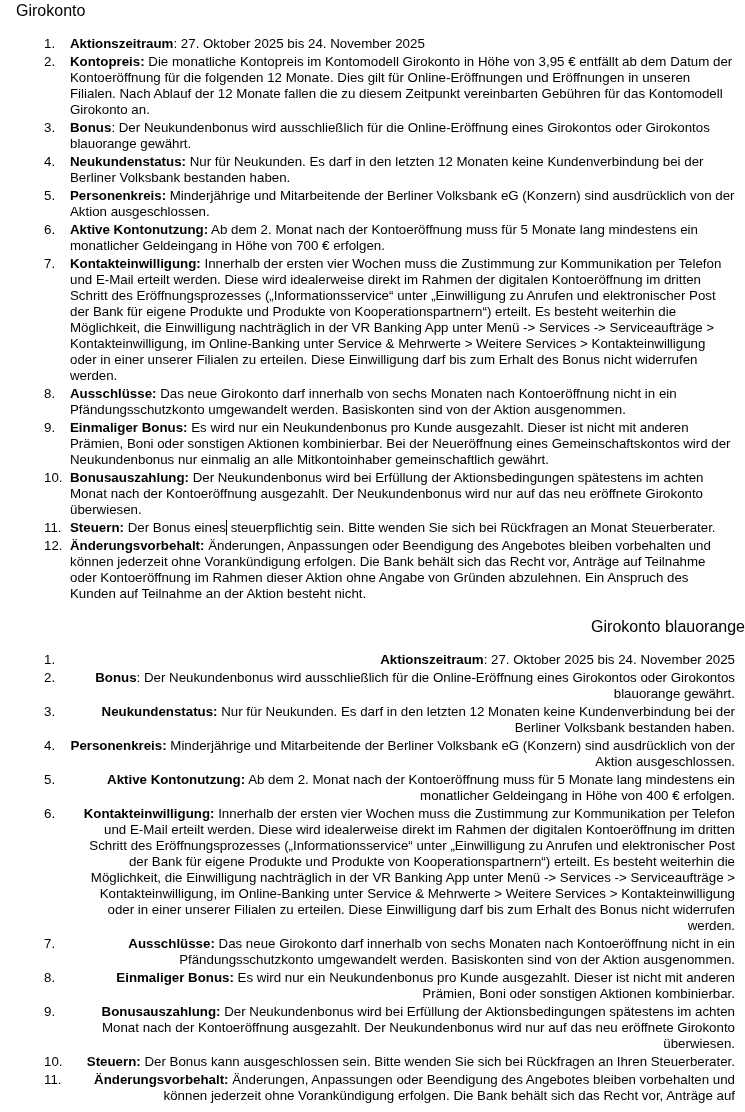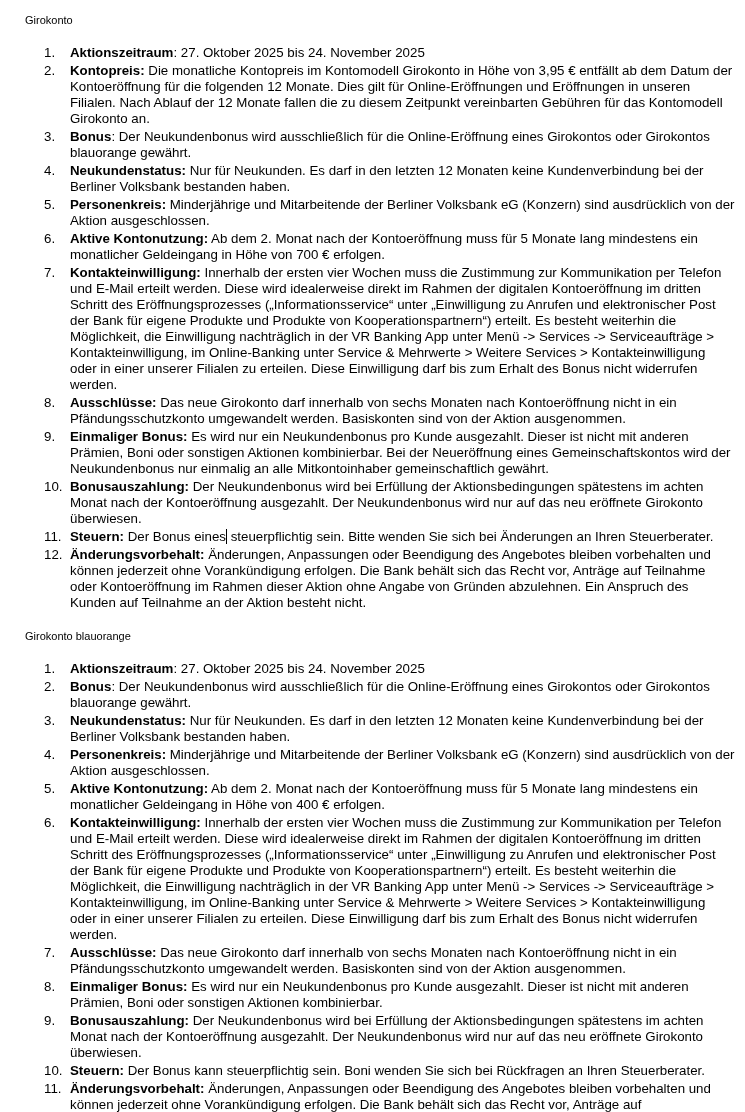--- a/index.html
+++ b/index.html
@@ -13,24 +13,24 @@
     overflow: hidden;
     font-family: "Liberation Sans", sans-serif;
     font-size: 13.3px;
     line-height: 16px;
     color: #000000;
   }
   .doc {
     padding: 3px 0 0 16px;
   }
   .section-title {
-    margin: 9px;
+    margin: 0;
     padding: 0;
     font-weight: normal;
-    font-size: 11px;
+    font-size: 16px;
     line-height: 16px;
   }
   .terms-list {
     list-style: none;
     margin: 17px 0 0 0;
     padding: 0;
   }
   .terms-list li {
     position: relative;
     padding-left: 54px;
@@ -41,20 +41,21 @@
     position: absolute;
     left: 28px;
     top: 0;
   }
   .terms-list .label {
     font-weight: bold;
     margin-top: 22px;
   }
   .section + .section {
     margin-top: 17px;
+    text-align: right;
   }
   .caret {
     display: inline-block;
     width: 1px;
     height: 15px;
     background: #000;
     vertical-align: -3px;
     margin: 0 0 0 0;
   }
 </style>
@@ -69,35 +70,35 @@
       <li><span class="num">1.</span><span class="label">Aktionszeitraum</span><span>: </span><span>27. Oktober 2025 bis 24. November 2025</span></li>
       <li><span class="num">2.</span><span class="label">Kontopreis:</span><span> </span><span>Die monatliche Kontopreis im Kontomodell Girokonto in Höhe von 3,95 € entfällt ab dem Datum der Kontoeröffnung für die folgenden 12 Monate. Dies gilt für Online-Eröffnungen und Eröffnungen in unseren Filialen. Nach Ablauf der 12 Monate fallen die zu diesem Zeitpunkt vereinbarten Gebühren für das Kontomodell Girokonto an.</span></li>
       <li><span class="num">3.</span><span class="label">Bonus</span><span>: </span><span>Der Neukundenbonus wird ausschließlich für die Online-Eröffnung eines Girokontos oder Girokontos blauorange gewährt.</span></li>
       <li><span class="num">4.</span><span class="label">Neukundenstatus:</span><span> </span><span>Nur für Neukunden. Es darf in den letzten 12 Monaten keine Kundenverbindung bei der Berliner Volksbank bestanden haben.</span></li>
       <li><span class="num">5.</span><span class="label">Personenkreis:</span><span> </span><span>Minderjährige und Mitarbeitende der Berliner Volksbank eG (Konzern) sind ausdrücklich von der Aktion ausgeschlossen.</span></li>
       <li><span class="num">6.</span><span class="label">Aktive Kontonutzung:</span><span> </span><span>Ab dem 2. Monat nach der Kontoeröffnung muss für 5 Monate lang mindestens ein monatlicher Geldeingang in Höhe von 700 € erfolgen.</span></li>
       <li><span class="num">7.</span><span class="label">Kontakteinwilligung:</span><span> </span><span>Innerhalb der ersten vier Wochen muss die Zustimmung zur Kommunikation per Telefon und E-Mail erteilt werden. Diese wird idealerweise direkt im Rahmen der digitalen Kontoeröffnung im dritten Schritt des Eröffnungsprozesses („Informationsservice“ unter „Einwilligung zu Anrufen und elektronischer Post der Bank für eigene Produkte und Produkte von Kooperationspartnern“) erteilt. Es besteht weiterhin die Möglichkeit, die Einwilligung nachträglich in der VR Banking App unter Menü -&gt; Services -&gt; Serviceaufträge &gt; Kontakteinwilligung, im Online-Banking unter Service &amp; Mehrwerte &gt; Weitere Services &gt; Kontakteinwilligung oder in einer unserer Filialen zu erteilen. Diese Einwilligung darf bis zum Erhalt des Bonus nicht widerrufen werden.</span></li>
       <li><span class="num">8.</span><span class="label">Ausschlüsse:</span><span> </span><span>Das neue Girokonto darf innerhalb von sechs Monaten nach Kontoeröffnung nicht in ein Pfändungsschutzkonto umgewandelt werden. Basiskonten sind von der Aktion ausgenommen.</span></li>
       <li><span class="num">9.</span><span class="label">Einmaliger Bonus:</span><span> </span><span>Es wird nur ein Neukundenbonus pro Kunde ausgezahlt. Dieser ist nicht mit anderen Prämien, Boni oder sonstigen Aktionen kombinierbar. Bei der Neueröffnung eines Gemeinschaftskontos wird der Neukundenbonus nur einmalig an alle Mitkontoinhaber gemeinschaftlich gewährt.</span></li>
       <li><span class="num">10.</span><span class="label">Bonusauszahlung:</span><span> </span><span>Der Neukundenbonus wird bei Erfüllung der Aktionsbedingungen spätestens im achten Monat nach der Kontoeröffnung ausgezahlt. Der Neukundenbonus wird nur auf das neu eröffnete Girokonto überwiesen.</span></li>
-      <li><span class="num">11.</span><span class="label">Steuern:</span><span> </span><span>Der Bonus eines</span><span class="caret"></span><span> steuerpflichtig sein. Bitte wenden Sie sich bei Änderungen an Ihren Steuerberater.</span></li>
+      <li><span class="num">11.</span><span class="label">Steuern:</span><span> </span><span>Der Bonus eines</span><span class="caret"></span><span> steuerpflichtig sein. Bitte wenden Sie sich bei Rückfragen an Monat Steuerberater.</span></li>
       <li><span class="num">12.</span><span class="label">Änderungsvorbehalt:</span><span> </span><span>Änderungen, Anpassungen oder Beendigung des Angebotes bleiben vorbehalten und können jederzeit ohne Vorankündigung erfolgen. Die Bank behält sich das Recht vor, Anträge auf Teilnahme oder Kontoeröffnung im Rahmen dieser Aktion ohne Angabe von Gründen abzulehnen. Ein Anspruch des Kunden auf Teilnahme an der Aktion besteht nicht.</span></li>
     </ol>
   </div>
 
   <div class="section">
     <h2 class="section-title">Girokonto blauorange</h2>
     <ol class="terms-list">
       <li><span class="num">1.</span><span class="label">Aktionszeitraum</span><span>: </span><span>27. Oktober 2025 bis 24. November 2025</span></li>
       <li><span class="num">2.</span><span class="label">Bonus</span><span>: </span><span>Der Neukundenbonus wird ausschließlich für die Online-Eröffnung eines Girokontos oder Girokontos blauorange gewährt.</span></li>
       <li><span class="num">3.</span><span class="label">Neukundenstatus:</span><span> </span><span>Nur für Neukunden. Es darf in den letzten 12 Monaten keine Kundenverbindung bei der Berliner Volksbank bestanden haben.</span></li>
       <li><span class="num">4.</span><span class="label">Personenkreis:</span><span> </span><span>Minderjährige und Mitarbeitende der Berliner Volksbank eG (Konzern) sind ausdrücklich von der Aktion ausgeschlossen.</span></li>
       <li><span class="num">5.</span><span class="label">Aktive Kontonutzung:</span><span> </span><span>Ab dem 2. Monat nach der Kontoeröffnung muss für 5 Monate lang mindestens ein monatlicher Geldeingang in Höhe von 400 € erfolgen.</span></li>
       <li><span class="num">6.</span><span class="label">Kontakteinwilligung:</span><span> </span><span>Innerhalb der ersten vier Wochen muss die Zustimmung zur Kommunikation per Telefon und E-Mail erteilt werden. Diese wird idealerweise direkt im Rahmen der digitalen Kontoeröffnung im dritten Schritt des Eröffnungsprozesses („Informationsservice“ unter „Einwilligung zu Anrufen und elektronischer Post der Bank für eigene Produkte und Produkte von Kooperationspartnern“) erteilt. Es besteht weiterhin die Möglichkeit, die Einwilligung nachträglich in der VR Banking App unter Menü -&gt; Services -&gt; Serviceaufträge &gt; Kontakteinwilligung, im Online-Banking unter Service &amp; Mehrwerte &gt; Weitere Services &gt; Kontakteinwilligung oder in einer unserer Filialen zu erteilen. Diese Einwilligung darf bis zum Erhalt des Bonus nicht widerrufen werden.</span></li>
       <li><span class="num">7.</span><span class="label">Ausschlüsse:</span><span> </span><span>Das neue Girokonto darf innerhalb von sechs Monaten nach Kontoeröffnung nicht in ein Pfändungsschutzkonto umgewandelt werden. Basiskonten sind von der Aktion ausgenommen.</span></li>
       <li><span class="num">8.</span><span class="label">Einmaliger Bonus:</span><span> </span><span>Es wird nur ein Neukundenbonus pro Kunde ausgezahlt. Dieser ist nicht mit anderen Prämien, Boni oder sonstigen Aktionen kombinierbar.</span></li>
       <li><span class="num">9.</span><span class="label">Bonusauszahlung:</span><span> </span><span>Der Neukundenbonus wird bei Erfüllung der Aktionsbedingungen spätestens im achten Monat nach der Kontoeröffnung ausgezahlt. Der Neukundenbonus wird nur auf das neu eröffnete Girokonto überwiesen.</span></li>
-      <li><span class="num">10.</span><span class="label">Steuern:</span><span> </span><span>Der Bonus kann steuerpflichtig sein. Boni wenden Sie sich bei Rückfragen an Ihren Steuerberater.</span></li>
+      <li><span class="num">10.</span><span class="label">Steuern:</span><span> </span><span>Der Bonus kann ausgeschlossen sein. Bitte wenden Sie sich bei Rückfragen an Ihren Steuerberater.</span></li>
       <li><span class="num">11.</span><span class="label">Änderungsvorbehalt:</span><span> </span><span>Änderungen, Anpassungen oder Beendigung des Angebotes bleiben vorbehalten und können jederzeit ohne Vorankündigung erfolgen. Die Bank behält sich das Recht vor, Anträge auf</span></li>
     </ol>
   </div>
 
 </div>
 
 </body></html>

